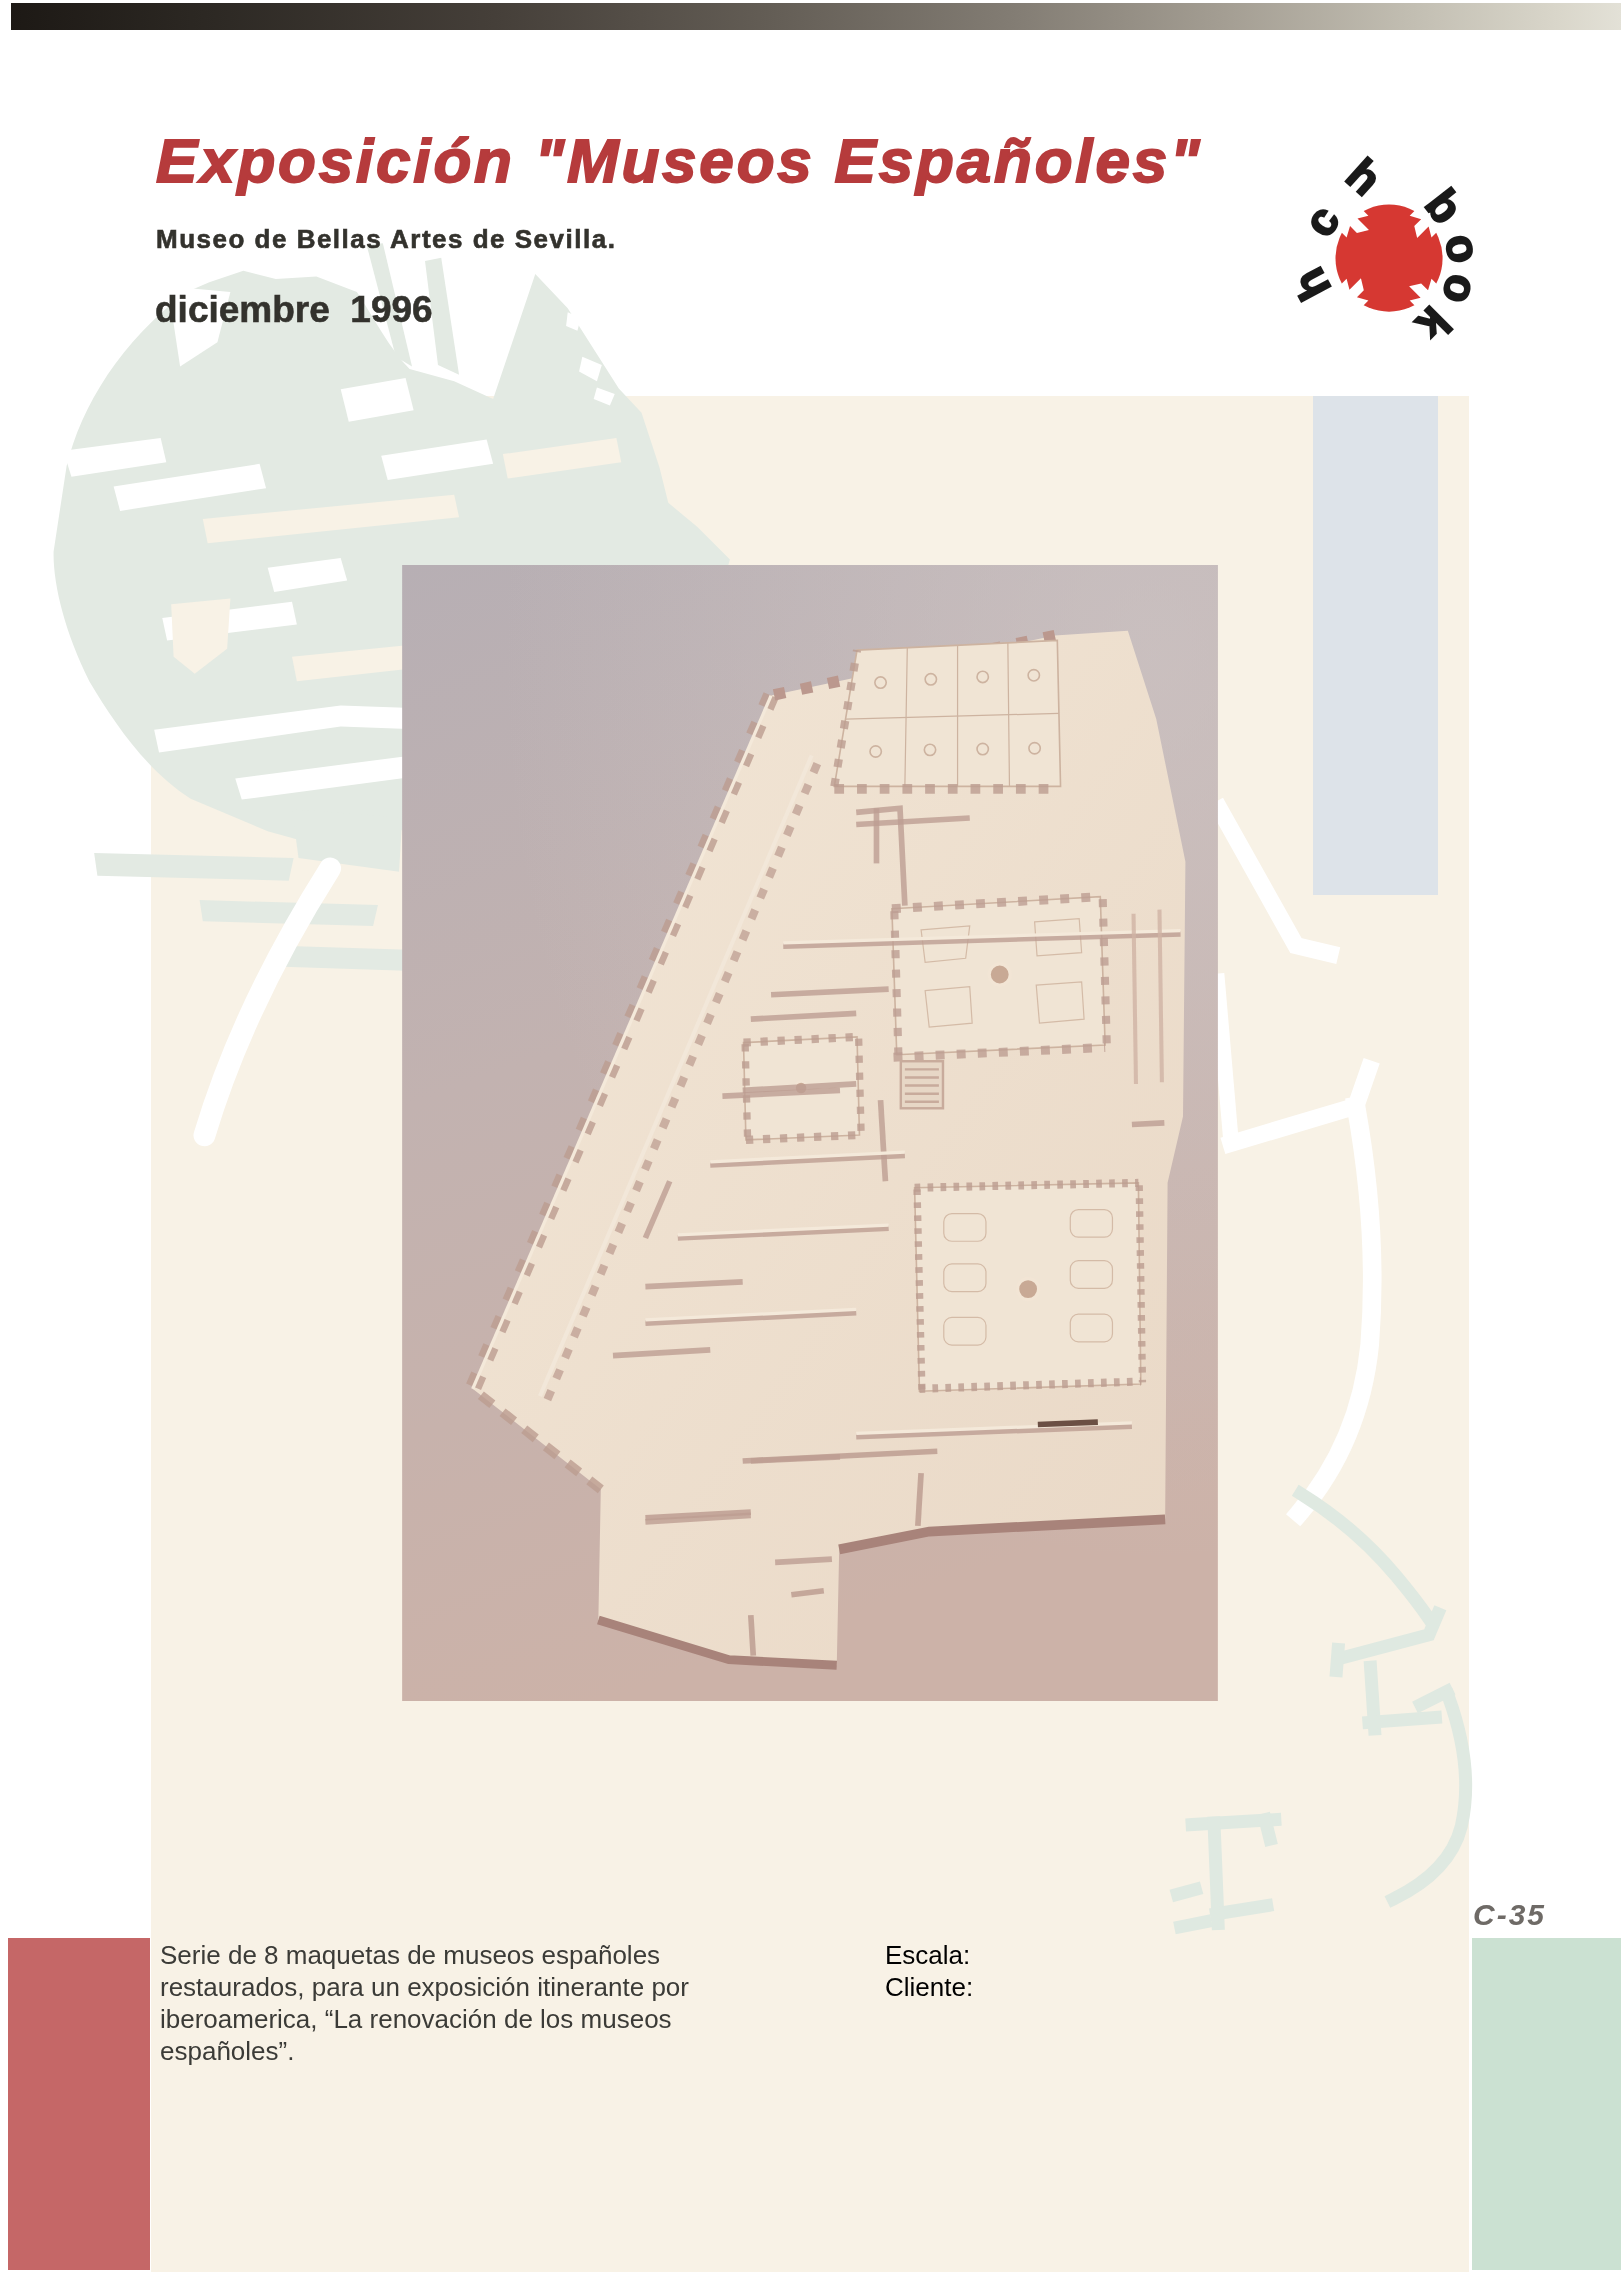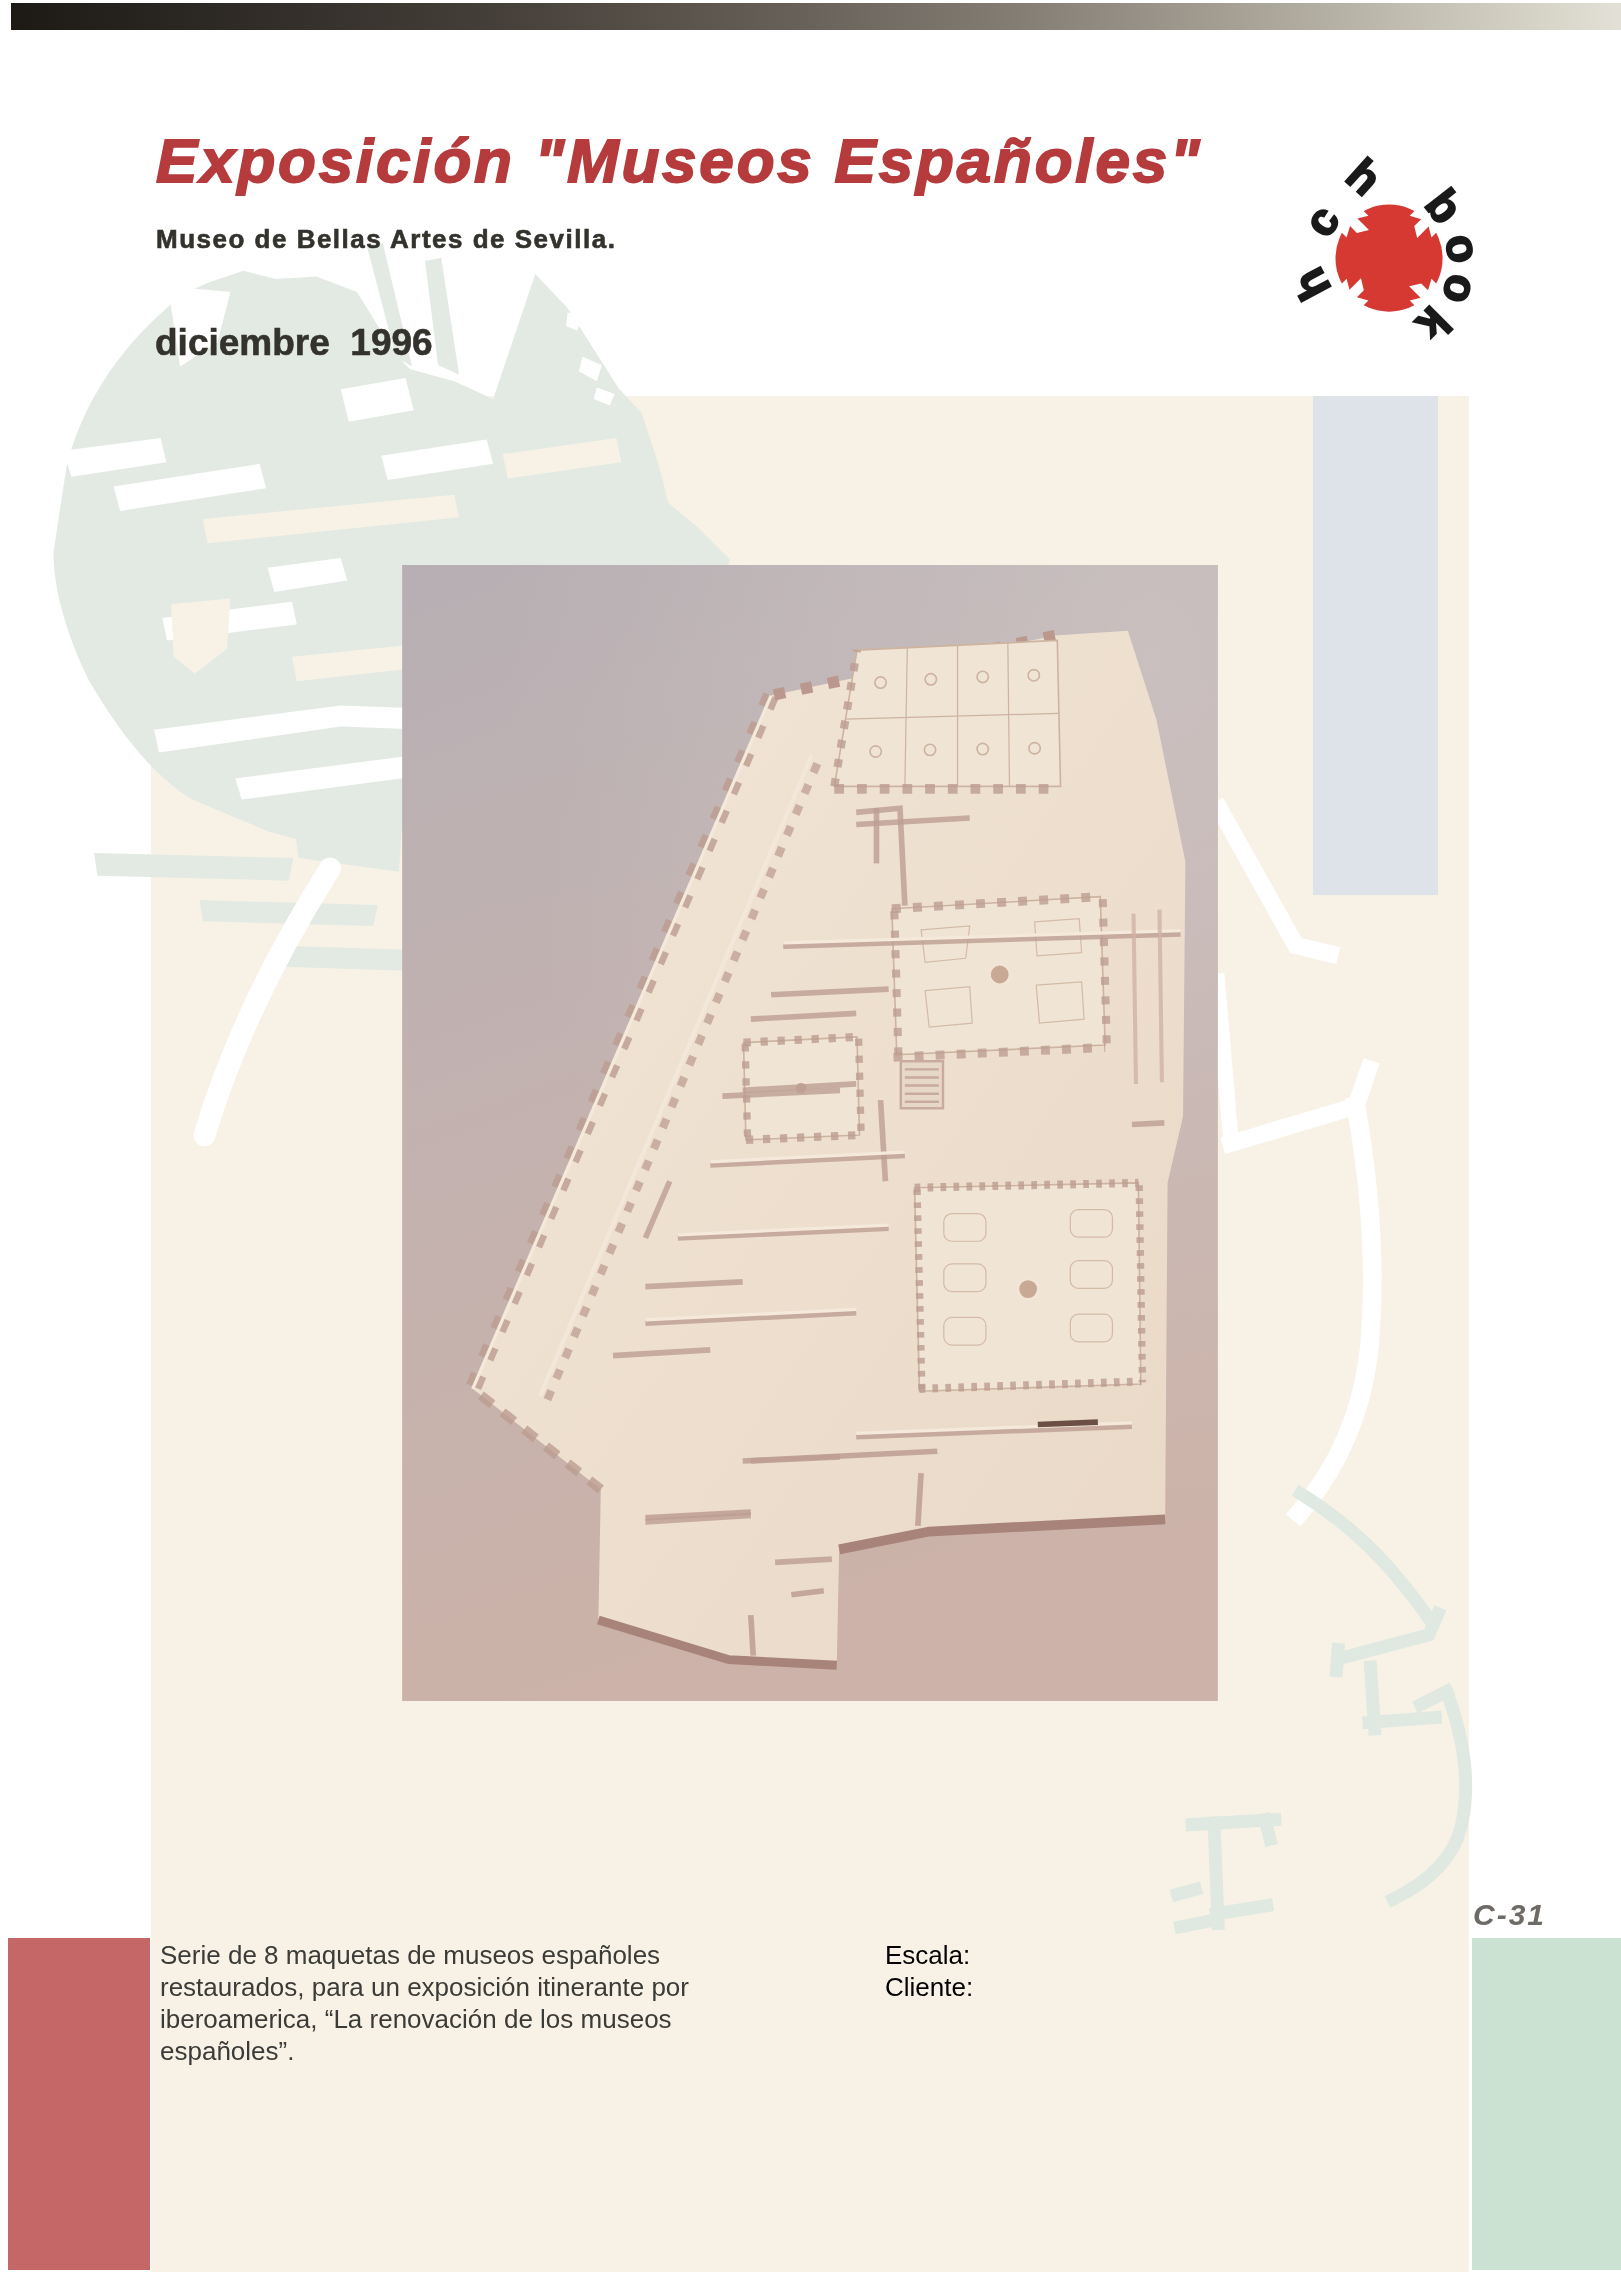--- a/index.html
+++ b/index.html
@@ -6,21 +6,21 @@
   body{width:1622px;height:2273px;background:#ffffff;font-family:"Liberation Sans",sans-serif;}
   .page{position:relative;width:1622px;height:2273px;overflow:hidden;background:#ffffff;}
   .abs{position:absolute;}
   .topbar{left:10.5px;top:3.2px;width:1611px;height:27px;
     background:linear-gradient(to right,#1d1915,#2c2823 12%,#453f39 30%,#635d55 47%,#827c73 62%,#a39d92 75%,#c2beb2 87%,#d9d6ca 96%,#e3e1d7);}
   .cream{left:151px;top:396px;width:1318px;height:1877px;background:#f8f2e6;}
   .bluebar{left:1313px;top:396px;width:125px;height:499px;background:#dde3e9;}
   .title{left:156px;top:125px;width:1135px;color:#b63b3c;
     font-weight:bold;font-style:italic;font-size:62px;letter-spacing:2.8px;white-space:nowrap;-webkit-text-stroke:1.8px #b63b3c;}
   .sub{left:156px;top:224px;font-weight:bold;font-size:26px;color:#33322d;letter-spacing:1.5px;-webkit-text-stroke:0.6px #33322d;}
-  .date{left:155px;top:322px;font-weight:bold;font-size:37px;color:#33322d;letter-spacing:0px;-webkit-text-stroke:0.6px #33322d;}
+  .date{left:155px;top:289px;font-weight:bold;font-size:37px;color:#33322d;letter-spacing:0px;-webkit-text-stroke:0.6px #33322d;}
   .c35{left:1473px;top:1898px;font-weight:bold;font-style:italic;font-size:30px;color:#6e6a66;letter-spacing:2px;}
   .redrect{left:8px;top:1938px;width:142px;height:332px;background:#c56767;}
   .greenrect{left:1472px;top:1938px;width:150px;height:332px;background:#cbe1d2;}
   .caption{left:160px;top:1939px;width:568px;font-size:26px;line-height:32px;color:#3b3b37;}
   .esc{left:885px;top:1939px;font-size:26px;line-height:32px;color:#000000;}
   .escv{left:1026px;top:1939px;font-size:26px;line-height:32px;color:#3b3b37;}
 </style>
 </head>
 <body>
 <div class="page">
@@ -271,20 +271,20 @@
       <g stroke="#bd9e92" stroke-opacity="0.85" stroke-width="7" fill="none">
         <path d="M420,1105 L660,1093"></path>
         <path d="M300,1175 L430,1168"></path>
         <path d="M640,1120 L636,1185"></path>
         <path d="M480,1270 L520,1265"></path>
         <path d="M430,1295 L433,1345"></path>
       </g>
     </g>
   </svg>
 
-  <div class="abs c35">C-31</div>
+  <div class="abs c35">C-35</div>
 
   <div class="abs redrect"></div>
   <div class="abs greenrect"></div>
   <div class="abs caption">Serie de 8 maquetas de museos españoles restaurados, para un exposición itinerante por iberoamerica, “La renovación de los museos españoles”.</div>
   <div class="abs esc">Escala:<br>Cliente:</div>
 </div>
 
 
 </body></html>

